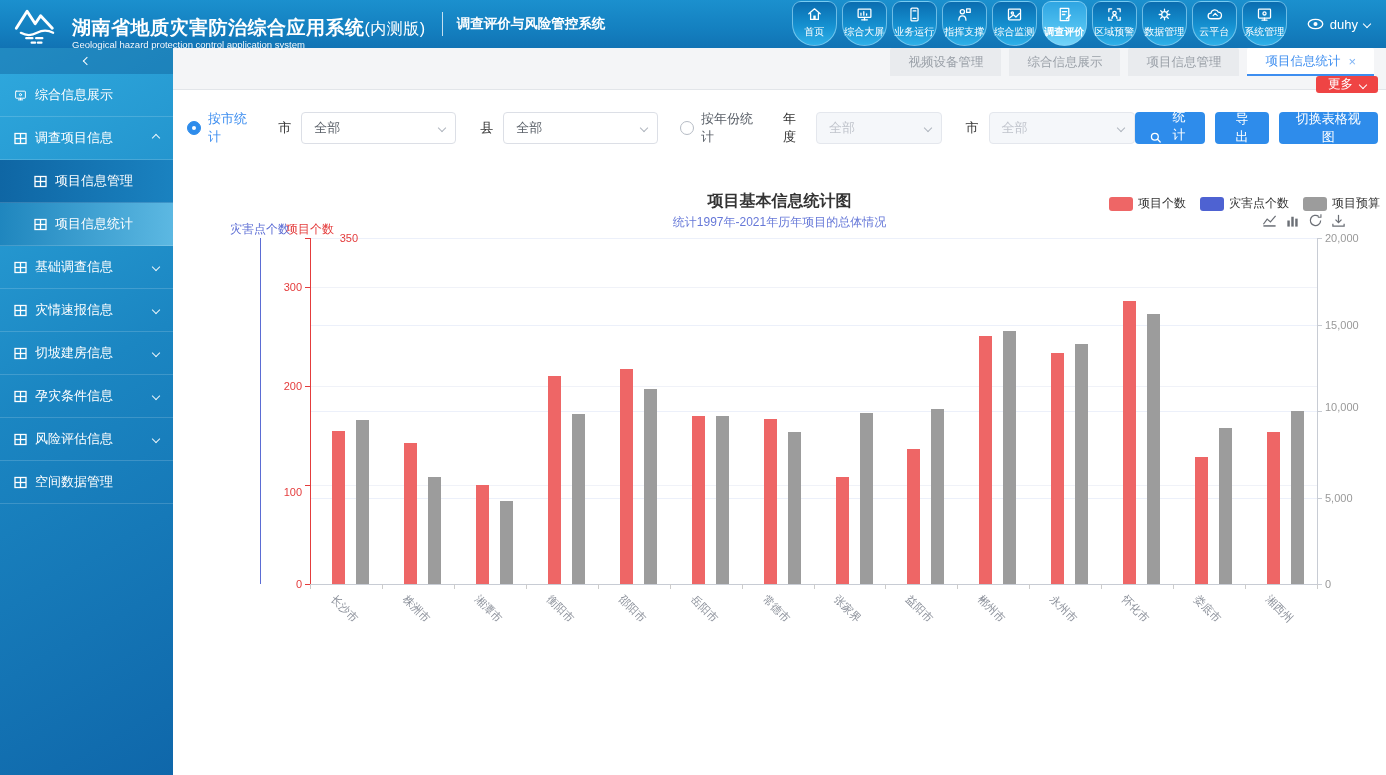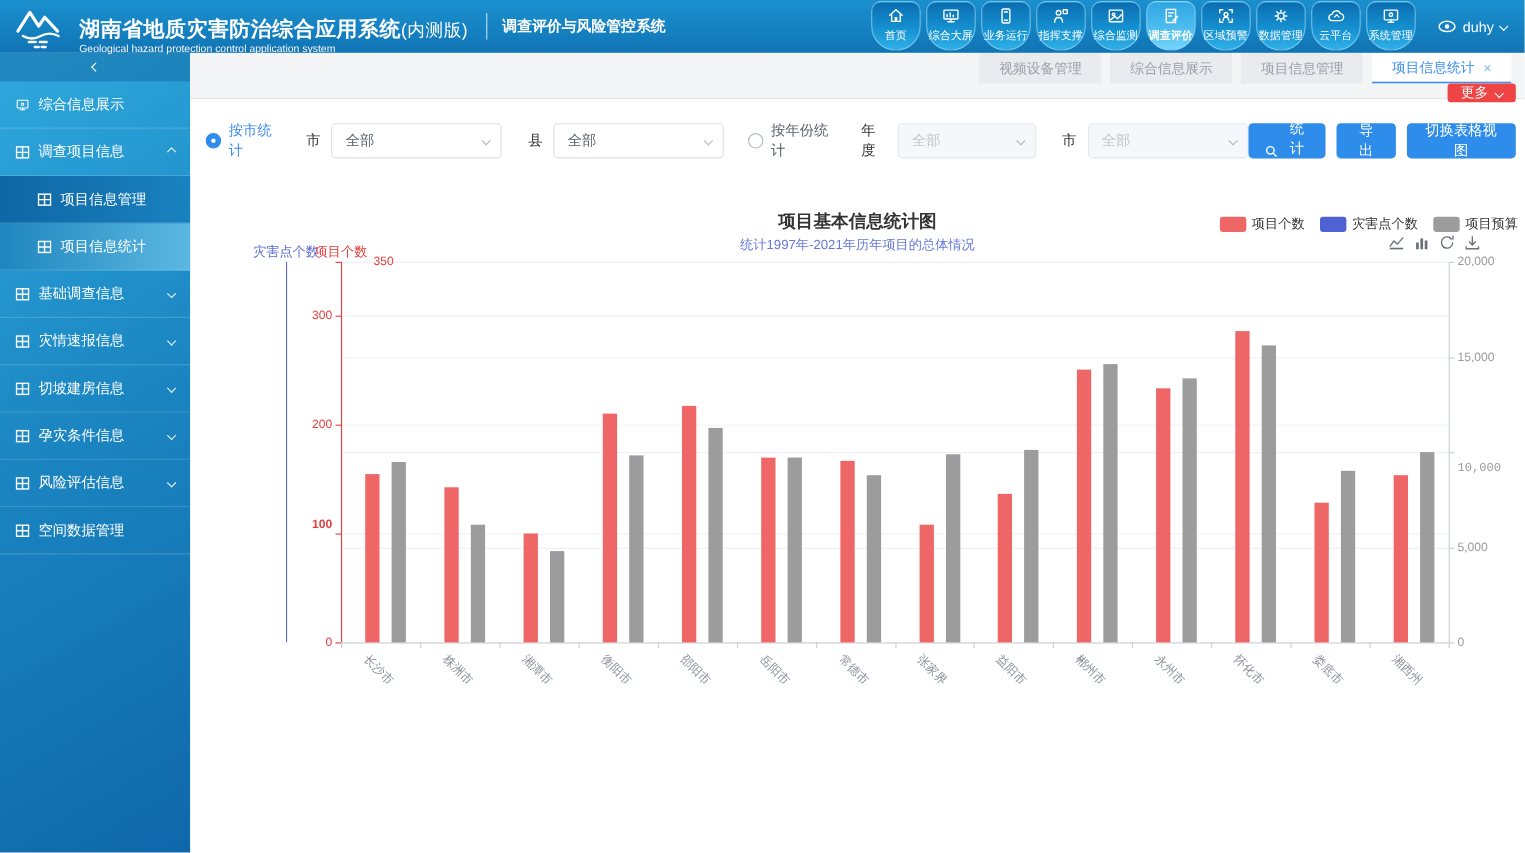--- a/index.html
+++ b/index.html
@@ -476,33 +476,33 @@
         <div class="gridline" style="top: 139.5px; background: rgb(236, 240, 250);"></div>
         <div class="gridline" style="top: 53px; background: rgb(236, 240, 250);"></div>
         <div class="axline" style="left: 87px; top: 53px; height: 346px; background: rgb(91, 108, 212);"></div>
         <div class="axline" style="left: 137px; top: 53px; height: 346px; background: rgb(228, 60, 60);"></div>
         <div class="axline" style="left: 1144px; top: 53px; height: 346px; background: rgb(200, 204, 212);"></div>
         <div style="position: absolute; left: 137px; top: 399px; width: 1007px; height: 1px; background: rgb(200, 204, 212);"></div>
         <div class="axisname" style="left: 57px; color: rgb(91, 108, 212);">灾害点个数</div>
         <div class="axisname" style="left: 113px; color: rgb(228, 60, 60);">项目个数</div>
         <div class="tick-lb" style="right: 1084px; top: 393px; color: rgb(228, 60, 60);">0</div>
         <div class="ytickmark" style="left: 132px; top: 399px; background: rgb(228, 60, 60);"></div>
-        <div class="tick-lb" style="right: 1084px; top: 286px; color: rgb(228, 60, 60); font-weight: bold;">100</div>
+        <div class="tick-lb" style="right: 1084px; top: 301px; color: rgb(228, 60, 60);">100</div>
         <div class="ytickmark" style="left: 132px; top: 300.143px; background: rgb(228, 60, 60);"></div>
         <div class="tick-lb" style="right: 1084px; top: 195.286px; color: rgb(228, 60, 60);">200</div>
         <div class="ytickmark" style="left: 132px; top: 201.286px; background: rgb(228, 60, 60);"></div>
         <div class="tick-lb" style="right: 1084px; top: 96.4286px; color: rgb(228, 60, 60);">300</div>
         <div class="ytickmark" style="left: 132px; top: 102.429px; background: rgb(228, 60, 60);"></div>
         <div class="tick-lb" style="right: 1028px; top: 47px; color: rgb(228, 60, 60);">350</div>
         <div class="ytickmark" style="left: 132px; top: 53px; background: rgb(228, 60, 60);"></div>
         <div class="tick-lb" style="left: 1152px; top: 393px; color: rgb(153, 153, 153);">0</div>
         <div class="ytickmark" style="left: 1144px; top: 399px; background: rgb(200, 204, 212);"></div>
         <div class="tick-lb" style="left: 1152px; top: 306.5px; color: rgb(153, 153, 153);">5,000</div>
         <div class="ytickmark" style="left: 1144px; top: 312.5px; background: rgb(200, 204, 212);"></div>
-        <div class="tick-lb" style="left: 1152px; top: 235px; color: rgb(153, 153, 153); font-family: Liberation Mono, monospace;">10,000</div>
+        <div class="tick-lb" style="left: 1152px; top: 216px; color: rgb(153, 153, 153);">10,000</div>
         <div class="ytickmark" style="left: 1144px; top: 226px; background: rgb(200, 204, 212);"></div>
         <div class="tick-lb" style="left: 1152px; top: 133.5px; color: rgb(153, 153, 153);">15,000</div>
         <div class="ytickmark" style="left: 1144px; top: 139.5px; background: rgb(200, 204, 212);"></div>
         <div class="tick-lb" style="left: 1152px; top: 47px; color: rgb(153, 153, 153);">20,000</div>
         <div class="ytickmark" style="left: 1144px; top: 53px; background: rgb(200, 204, 212);"></div>
         <div class="bar" style="left: 159px; top: 245.771px; width: 13px; height: 153.229px; background: rgb(238, 102, 102);"></div>
         <div class="bar" style="left: 230.929px; top: 257.634px; width: 13px; height: 141.366px; background: rgb(238, 102, 102);"></div>
         <div class="bar" style="left: 302.857px; top: 300.143px; width: 13px; height: 98.8571px; background: rgb(238, 102, 102);"></div>
         <div class="bar" style="left: 374.786px; top: 191.4px; width: 13px; height: 207.6px; background: rgb(238, 102, 102);"></div>
         <div class="bar" style="left: 446.714px; top: 184.48px; width: 13px; height: 214.52px; background: rgb(238, 102, 102);"></div>

